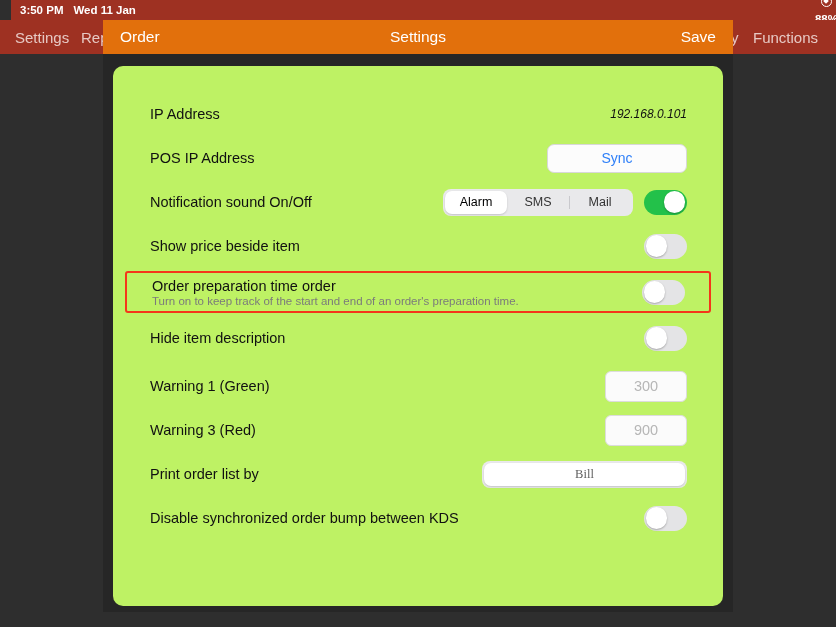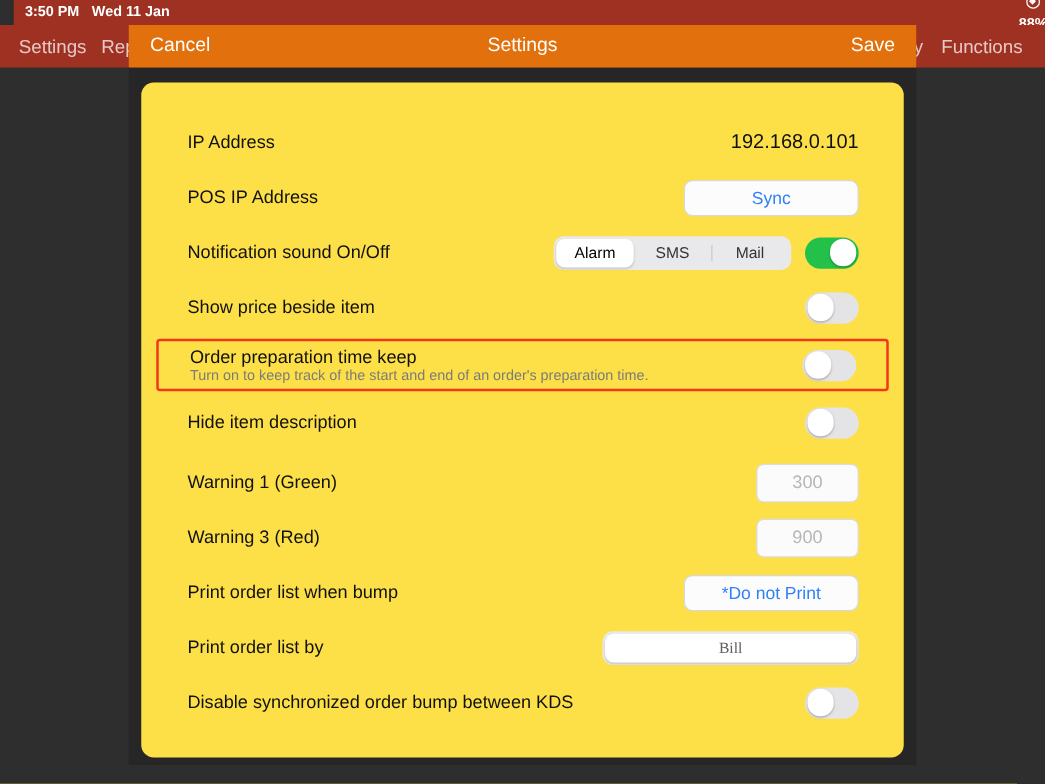--- a/index.html
+++ b/index.html
@@ -68,31 +68,31 @@
   }
   .mh-title {
     position: absolute; left: 0; right: 0; text-align: center;
     font-size: 15.5px; pointer-events: none;
   }
   .mh-cancel { z-index: 2; }
   .mh-save { margin-left: auto; z-index: 2; }
 
   .card {
     position: absolute; top: 66px; left: 113px; width: 610px; height: 540px;
-    background: #fde047; border-radius: 10px; overflow: hidden;
+    background: #bef264; border-radius: 10px; overflow: hidden;
   }
 
   .row {
     display: flex; align-items: center; position: relative;
     padding: 0 36px 0 37px; height: 36.8px;
   }
   .row .label { font-size: 14.5px; color: #111; white-space: nowrap; }
   .row .sub { font-size: 11.5px; color: #7b7b7b; margin-top: 1px; }
   .row .right { margin-left: auto; display: flex; align-items: center; gap: 11px; }
-  .val-static { font-size: 16px; color: #111; }
+  .val-static { font-size: 12px; color: #111; font-style: italic; }
 
   .tall { height: 44px; }
 
   
   .row.highlight {
     margin: 3px 12px 3px 12px; padding: 0 24px 0 25px;
     height: 42px; border: 2.5px solid #f4361a; border-radius: 3px;
   }
   .row.highlight .labelwrap { display: flex; flex-direction: column; justify-content: center; }
 
@@ -174,21 +174,21 @@
 <div class="bg-navbar">
   <span class="nav-item" style="left:15px">Settings</span>
   <span class="nav-item" style="left:81px">Rep</span>
   <span class="nav-item" style="left:731px">y</span>
   <span class="nav-item" style="left:753px">Functions</span>
 </div>
 
 <div class="modal-backdrop"></div>
 
 <div class="modal-header">
-  <span class="mh-cancel">Cancel</span>
+  <span class="mh-cancel">Order</span>
   <span class="mh-title">Settings</span>
   <span class="mh-save">Save</span>
 </div>
 
 <div class="card">
 
   <div class="row tall" style="margin-top:26px">
     <span class="label">IP Address</span>
     <div class="right">
       <span class="val-static">192.168.0.101</span>
@@ -220,21 +220,21 @@
     <span class="label">Show price beside item</span>
     <div class="right">
       <div class="toggle">
           <span class="knob"></span>
         </div>
     </div>
   </div>
 
   <div class="row highlight">
     <div class="labelwrap">
-      <span class="label">Order preparation time keep</span>
+      <span class="label">Order preparation time order</span>
       <span class="sub">Turn on to keep track of the start and end of an order's preparation time.</span>
     </div>
     <div class="right">
       <div class="toggle">
           <span class="knob"></span>
         </div>
     </div>
   </div>
 
   <div class="row tall">
@@ -254,26 +254,20 @@
   </div>
 
 
   <div class="row tall">
     <span class="label">Warning 3 (Red)</span>
     <div class="right">
       <div class="tinput num">900</div>
     </div>
   </div>
 
-  <div class="row tall">
-    <span class="label">Print order list when bump</span>
-    <div class="right">
-      <div class="obtn wide">*Do not Print</div>
-    </div>
-  </div>
 
   <div class="row tall">
     <span class="label">Print order list by</span>
     <div class="right">
       <div class="seg printby">
         <span class="sgi sel">Bill</span>
       </div>
     </div>
   </div>
 

